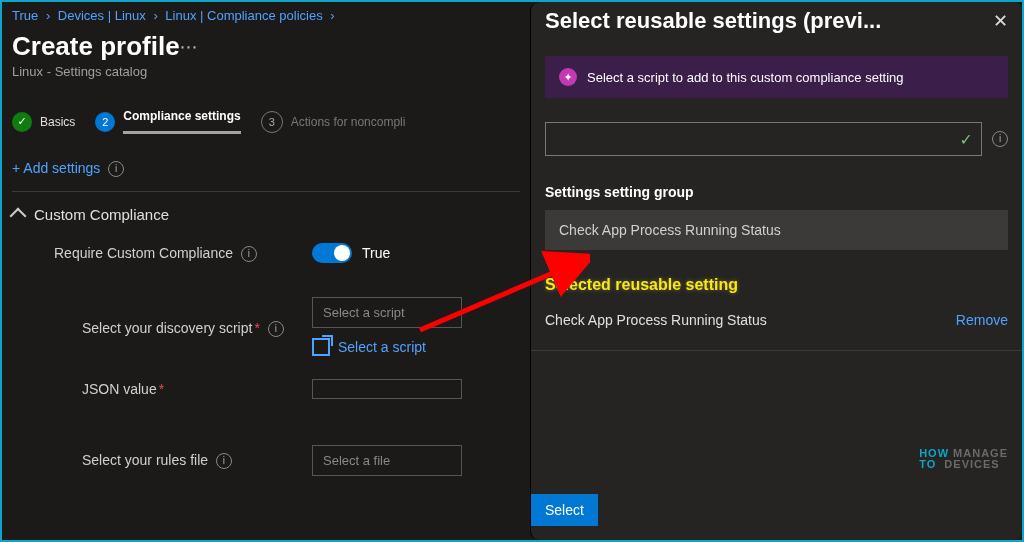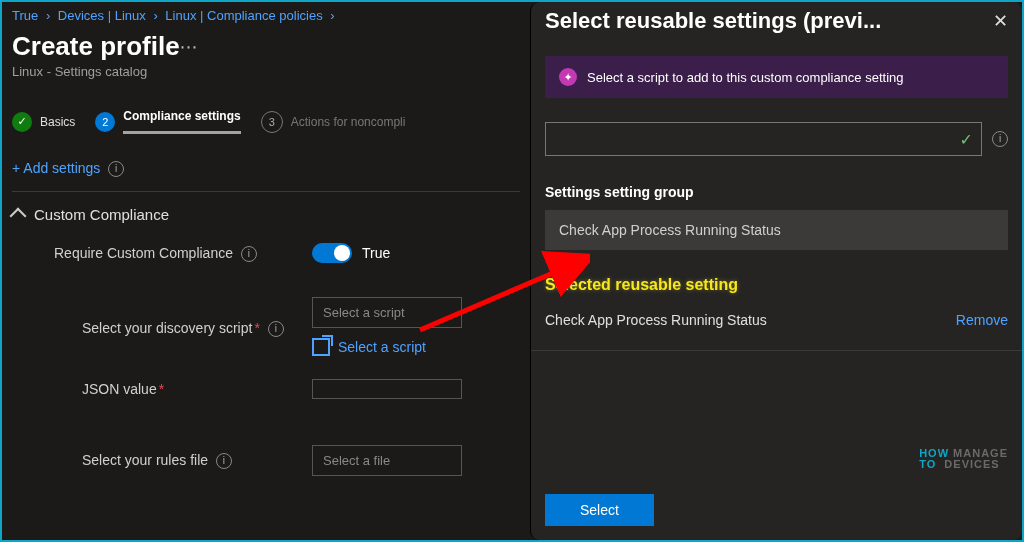--- a/index.html
+++ b/index.html
@@ -50,21 +50,21 @@
   .search-box{flex:1;height:32px;border:1px solid #777;background:transparent;color:#eee;padding:0 8px;display:flex;align-items:center;justify-content:flex-end;}
   .check{color:#78c078;font-size:16px;}
   .group-label{margin:28px 14px 0 14px;font-size:14px;font-weight:600;color:#fff;}
   .group-item{margin:10px 14px 0 14px;background:#3b3a39;padding:12px 14px;color:#d2d0ce;font-size:14px;cursor:pointer;}
   .selected-label{margin:26px 14px 0 14px;font-size:16px;font-weight:700;color:#f8e71c;text-shadow:0 0 4px rgba(248,231,28,.4);}
   .selected-row{margin:18px 14px 0 14px;display:flex;justify-content:space-between;align-items:center;font-size:14px;}
   .remove-link{color:#4fa3ff;cursor:pointer;}
   .watermark{position:absolute;right:14px;bottom:70px;font-size:11px;font-weight:700;letter-spacing:1px;color:#6a6a6a;line-height:1;text-align:left;}
   .watermark .how{color:#0ea5c6;}
   .right-divider{border-top:1px solid #3b3a39;margin:22px 0 0 0;}
-  .select-btn{position:absolute;left:14px;bottom:14px;background:#0078d4;color:#fff;border:none;padding:8px 35px;font-size:14px;cursor:pointer;}
+  .select-btn{position:absolute;left:0;bottom:14px;background:#0078d4;color:#fff;border:none;padding:8px 14px;font-size:14px;cursor:pointer;}
   
   .arrow-svg{position:absolute;left:378px;top:198px;pointer-events:none;}
 </style>
 </head>
 <body>
 
 <div class="frame">
 
   <div class="left">
     <div class="breadcrumbs">

